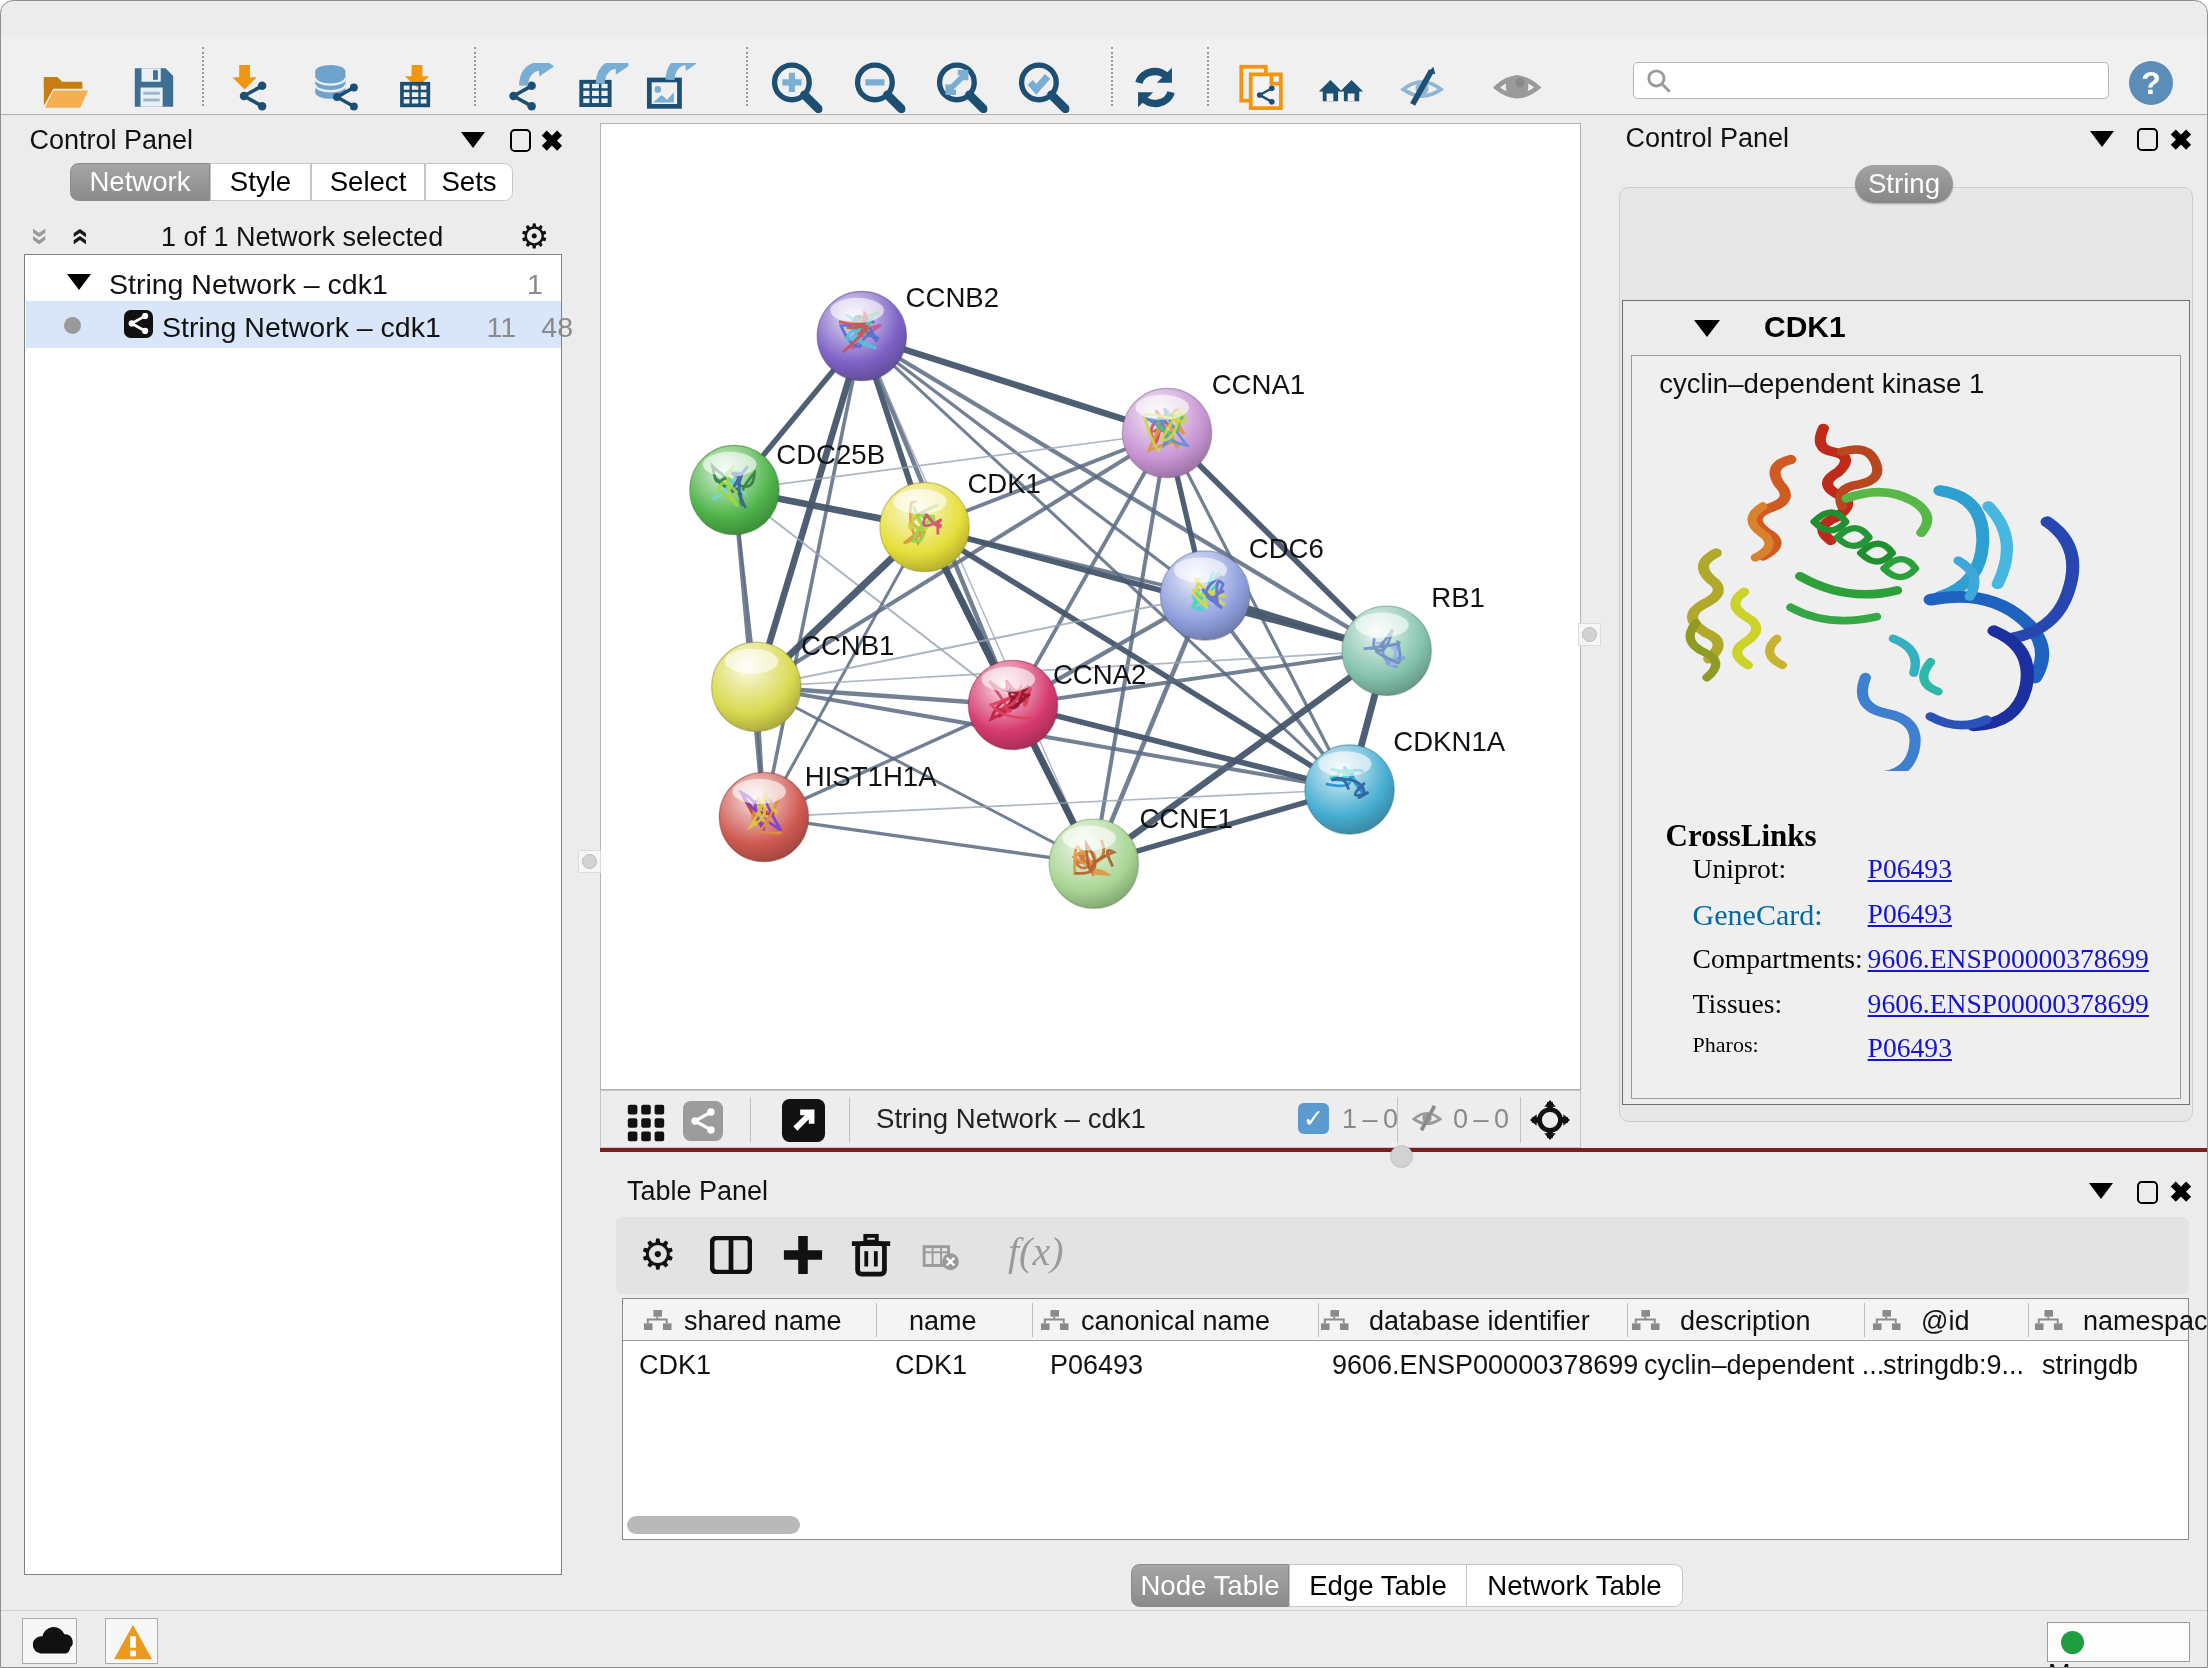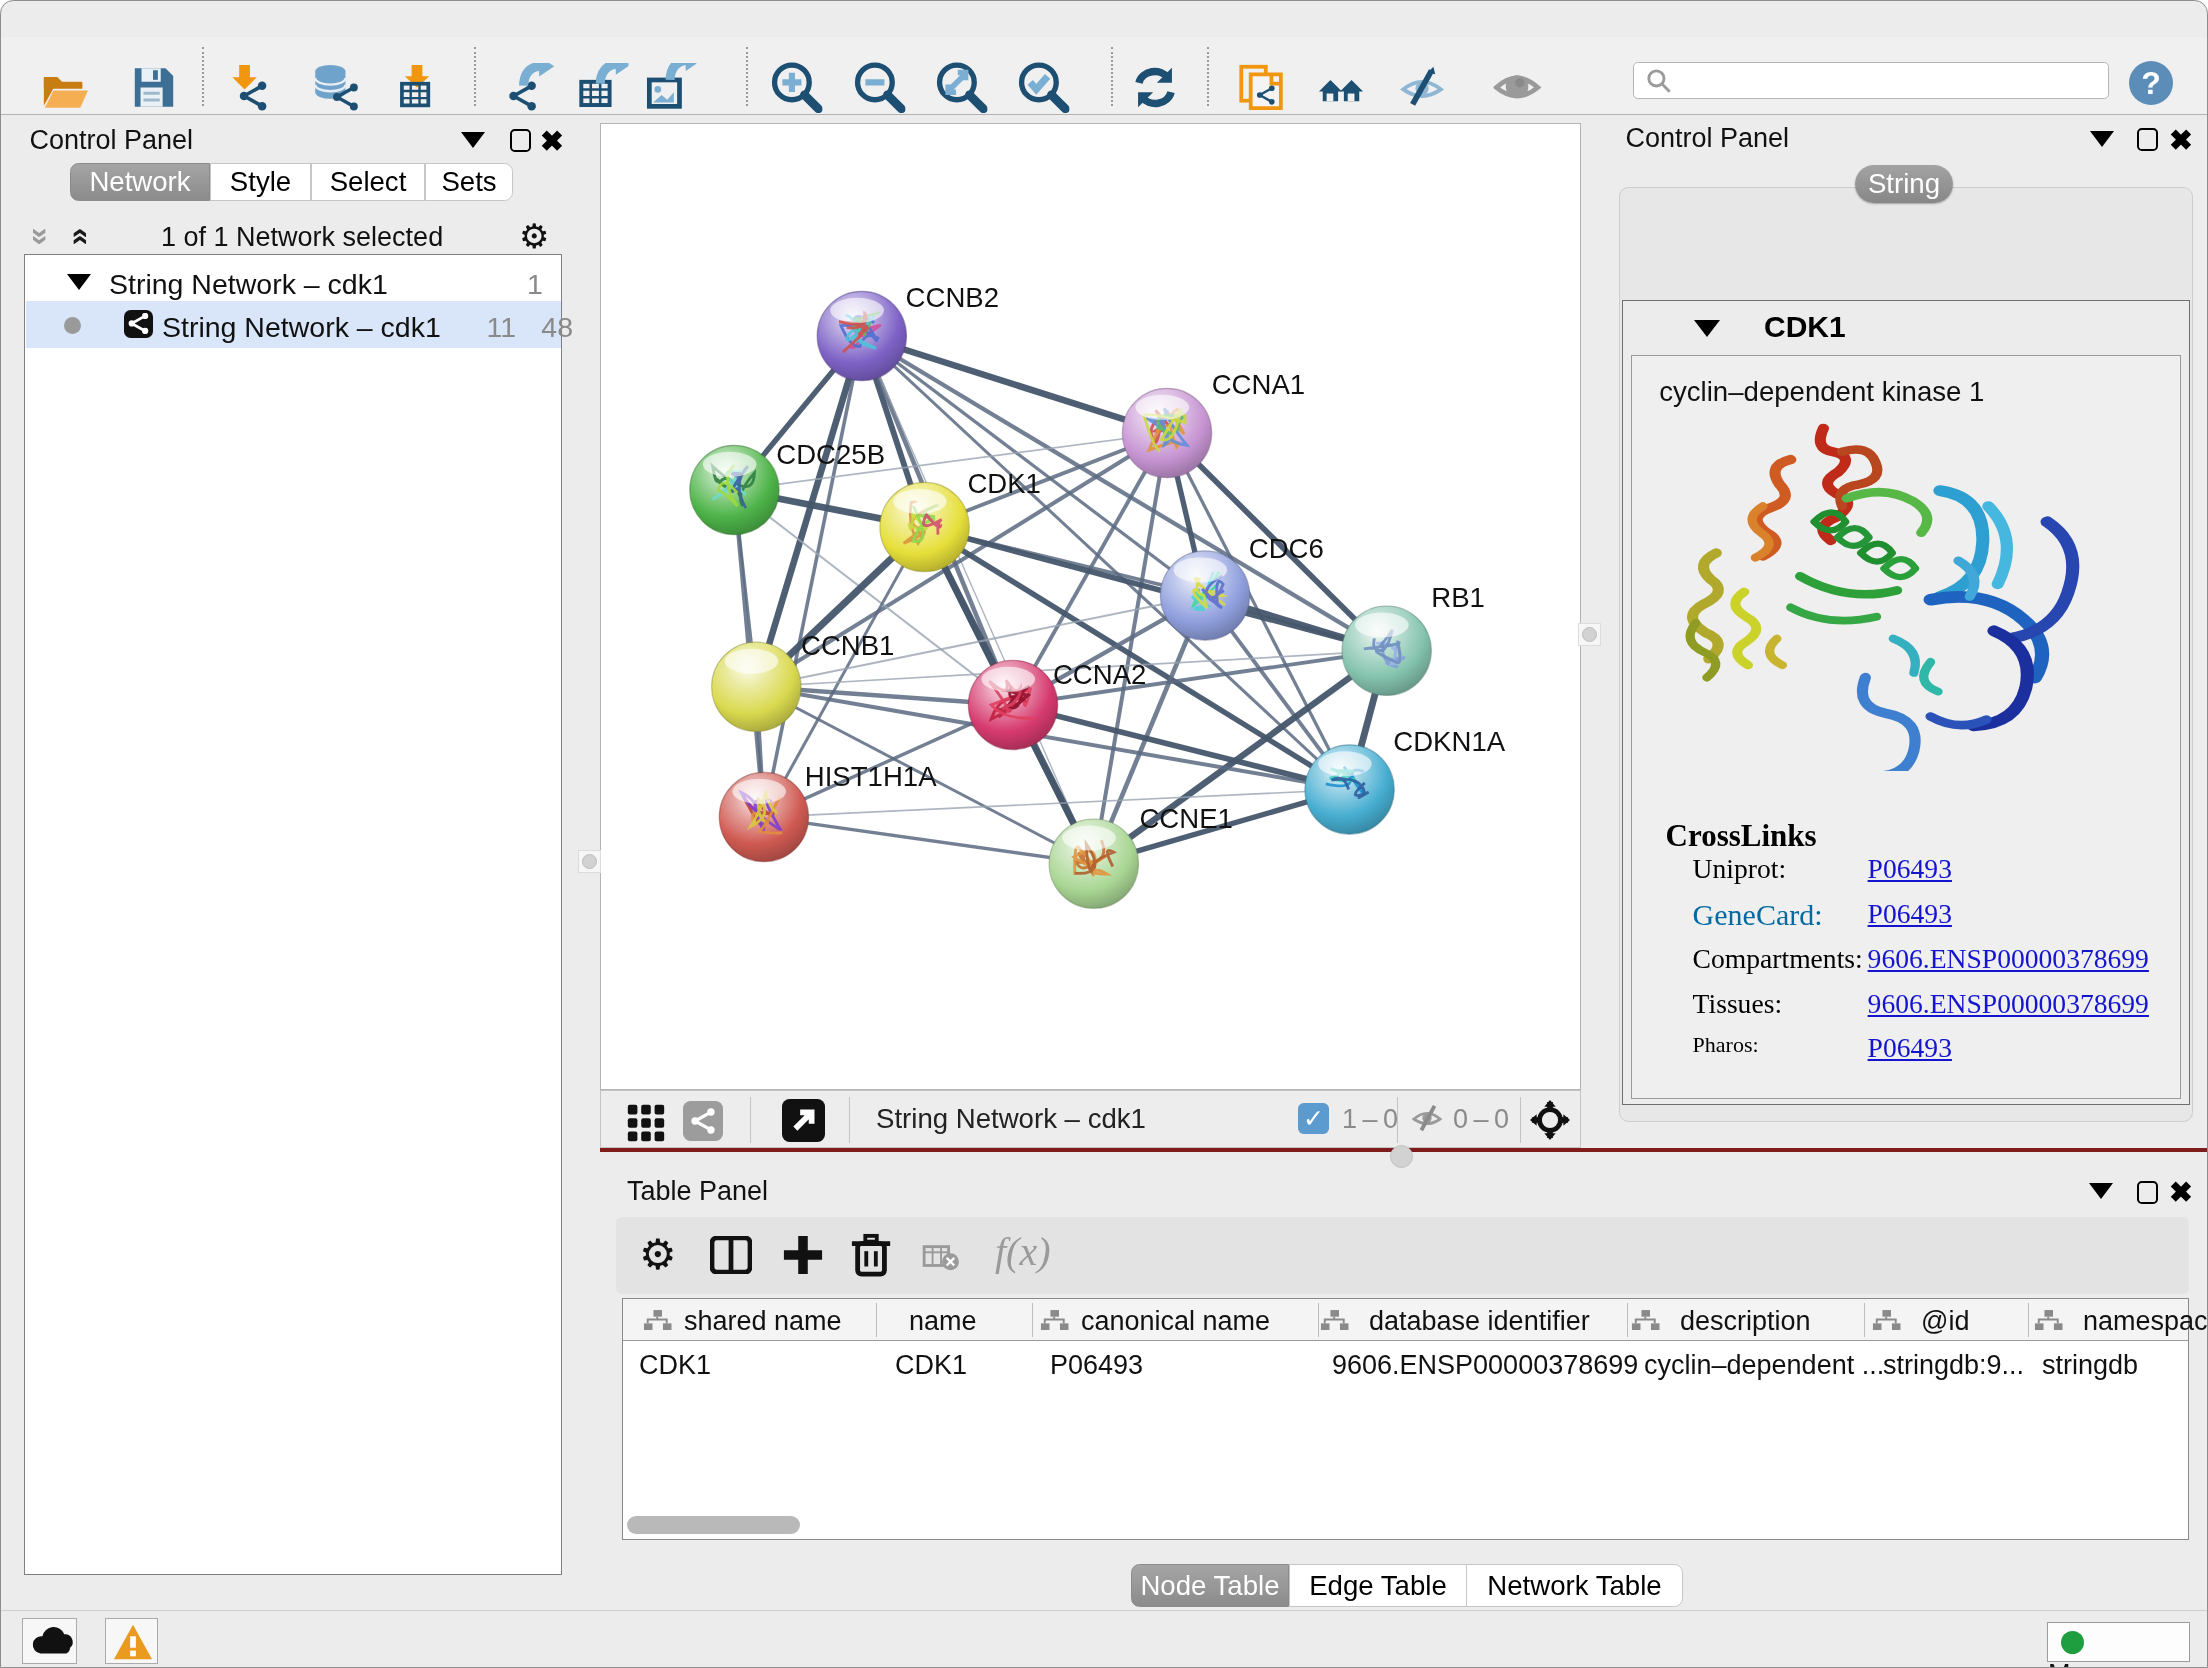--- a/index.html
+++ b/index.html
@@ -514,21 +514,21 @@
       <div class="abs" style="left:554px;top:8.6px;font-size:28.5px;font-weight:bold;color:#000">✖</div>
     </div>
  <div id="tabpane"></div>
  <div id="stringtab">String</div>
  <div id="cdk1box">
    <div id="cdk1head">
      <div class="abs" style="left:71px;top:19px;width:0;height:0;border-left:13.3px solid transparent;border-right:13.3px solid transparent;border-top:17px solid #000"></div>
      <div class="abs" style="left:141px;top:8.6px;font-size:30px;font-weight:bold;color:#000">CDK1</div>
    </div>
    <div id="cdk1body">
-        <div class="abs" style="left:27.6px;top:20px;font-size:27.6px;color:#111">cyclin–dependent kinase 1</div>
+        <div class="abs" style="left:27.6px;top:12px;font-size:27.6px;color:#111">cyclin–dependent kinase 1</div>
         <svg width="438" height="366" viewBox="0 0 470 470" preserveAspectRatio="none" style="position:absolute;left:19px;top:49px">
           <path d="M185 30 q-10 26 10 30 q24 6 6 26 q-22 14 -2 28 q24 10 0 30 q-26 12 -6 30" fill="none" stroke="#c02a18" stroke-width="12" stroke-linecap="round" stroke-linejoin="round"></path>
           <path d="M150 70 q-26 8 -12 32 q16 20 -10 30 q-26 12 -4 32 q22 14 -4 30" fill="none" stroke="#cf5b22" stroke-width="12" stroke-linecap="round" stroke-linejoin="round"></path>
           <path d="M205 60 q28 -10 36 14 q8 22 -18 28 q-26 4 -18 28" fill="none" stroke="#b8461f" stroke-width="11" stroke-linecap="round" stroke-linejoin="round"></path>
           <path d="M120 130 q-22 16 -2 34 q20 16 -6 32" fill="none" stroke="#d9822b" stroke-width="10" stroke-linecap="round" stroke-linejoin="round"></path>
           <path d="M70 190 q-24 14 -6 34 q20 16 -8 32 q-24 16 2 36 q26 12 4 34" fill="none" stroke="#b0a92c" stroke-width="12" stroke-linecap="round" stroke-linejoin="round"></path>
           <path d="M100 240 q-20 16 2 32 q22 14 0 32 q-20 14 2 30" fill="none" stroke="#cbd32a" stroke-width="11" stroke-linecap="round" stroke-linejoin="round"></path>
           <path d="M48 280 q-16 24 10 38 q22 12 2 32" fill="none" stroke="#8f9c23" stroke-width="10" stroke-linecap="round" stroke-linejoin="round"></path>
           <path d="M135 300 q-18 20 6 34" fill="none" stroke="#c9b42f" stroke-width="10" stroke-linecap="round" stroke-linejoin="round"></path>
           <path d="M175 150 q20 -24 34 0 q-16 22 -34 0 z" fill="none" stroke="#1f8f2f" stroke-width="8" stroke-linecap="round" stroke-linejoin="round"></path>
@@ -584,21 +584,21 @@
           <line x1="27" y1="20" x2="27" y2="36" stroke="#111" stroke-width="4"></line>
         </svg></div>
       <div class="abs" style="left:322px;top:89px"><svg width="40" height="32" viewBox="0 0 42 34" style="">
           <rect x="2" y="6" width="26" height="20" fill="none" stroke="#9a9a9a" stroke-width="3"></rect>
           <line x1="2" y1="12" x2="28" y2="12" stroke="#9a9a9a" stroke-width="2"></line>
           <line x1="11" y1="6" x2="11" y2="26" stroke="#9a9a9a" stroke-width="2"></line>
           <line x1="20" y1="6" x2="20" y2="26" stroke="#9a9a9a" stroke-width="2"></line>
           <circle cx="30" cy="22" r="9" fill="#9a9a9a"></circle>
           <path d="M26 18 l8 8 M34 18 l-8 8" stroke="#fff" stroke-width="2.5"></path>
         </svg></div>
-      <div class="abs serif" style="left:395px;top:76px;font-size:40px;font-style:italic;color:#9a9a9a">f(x)</div>
+      <div class="abs serif" style="left:408px;top:76px;font-size:40px;font-style:italic;color:#9a9a9a">f(x)</div>
       <div id="tpl">
         <div id="tplhead">
           <div class="abs" style="left:20px;top:9.5px"><svg width="28.5" height="23" viewBox="0 0 30 24" style="">
               <rect x="11" y="1" width="9" height="7" fill="#8a8a8a"></rect>
               <rect x="1" y="15" width="9" height="7" fill="#8a8a8a"></rect>
               <rect x="21" y="15" width="9" height="7" fill="#8a8a8a"></rect>
               <path d="M15 8 v4 M5 15 v-4 h20 v4" stroke="#8a8a8a" stroke-width="2" fill="none"></path>
             </svg></div>
           <div class="hlabel" style="left:61px">shared name</div>
           <div class="hlabel" style="left:286px">name</div>

